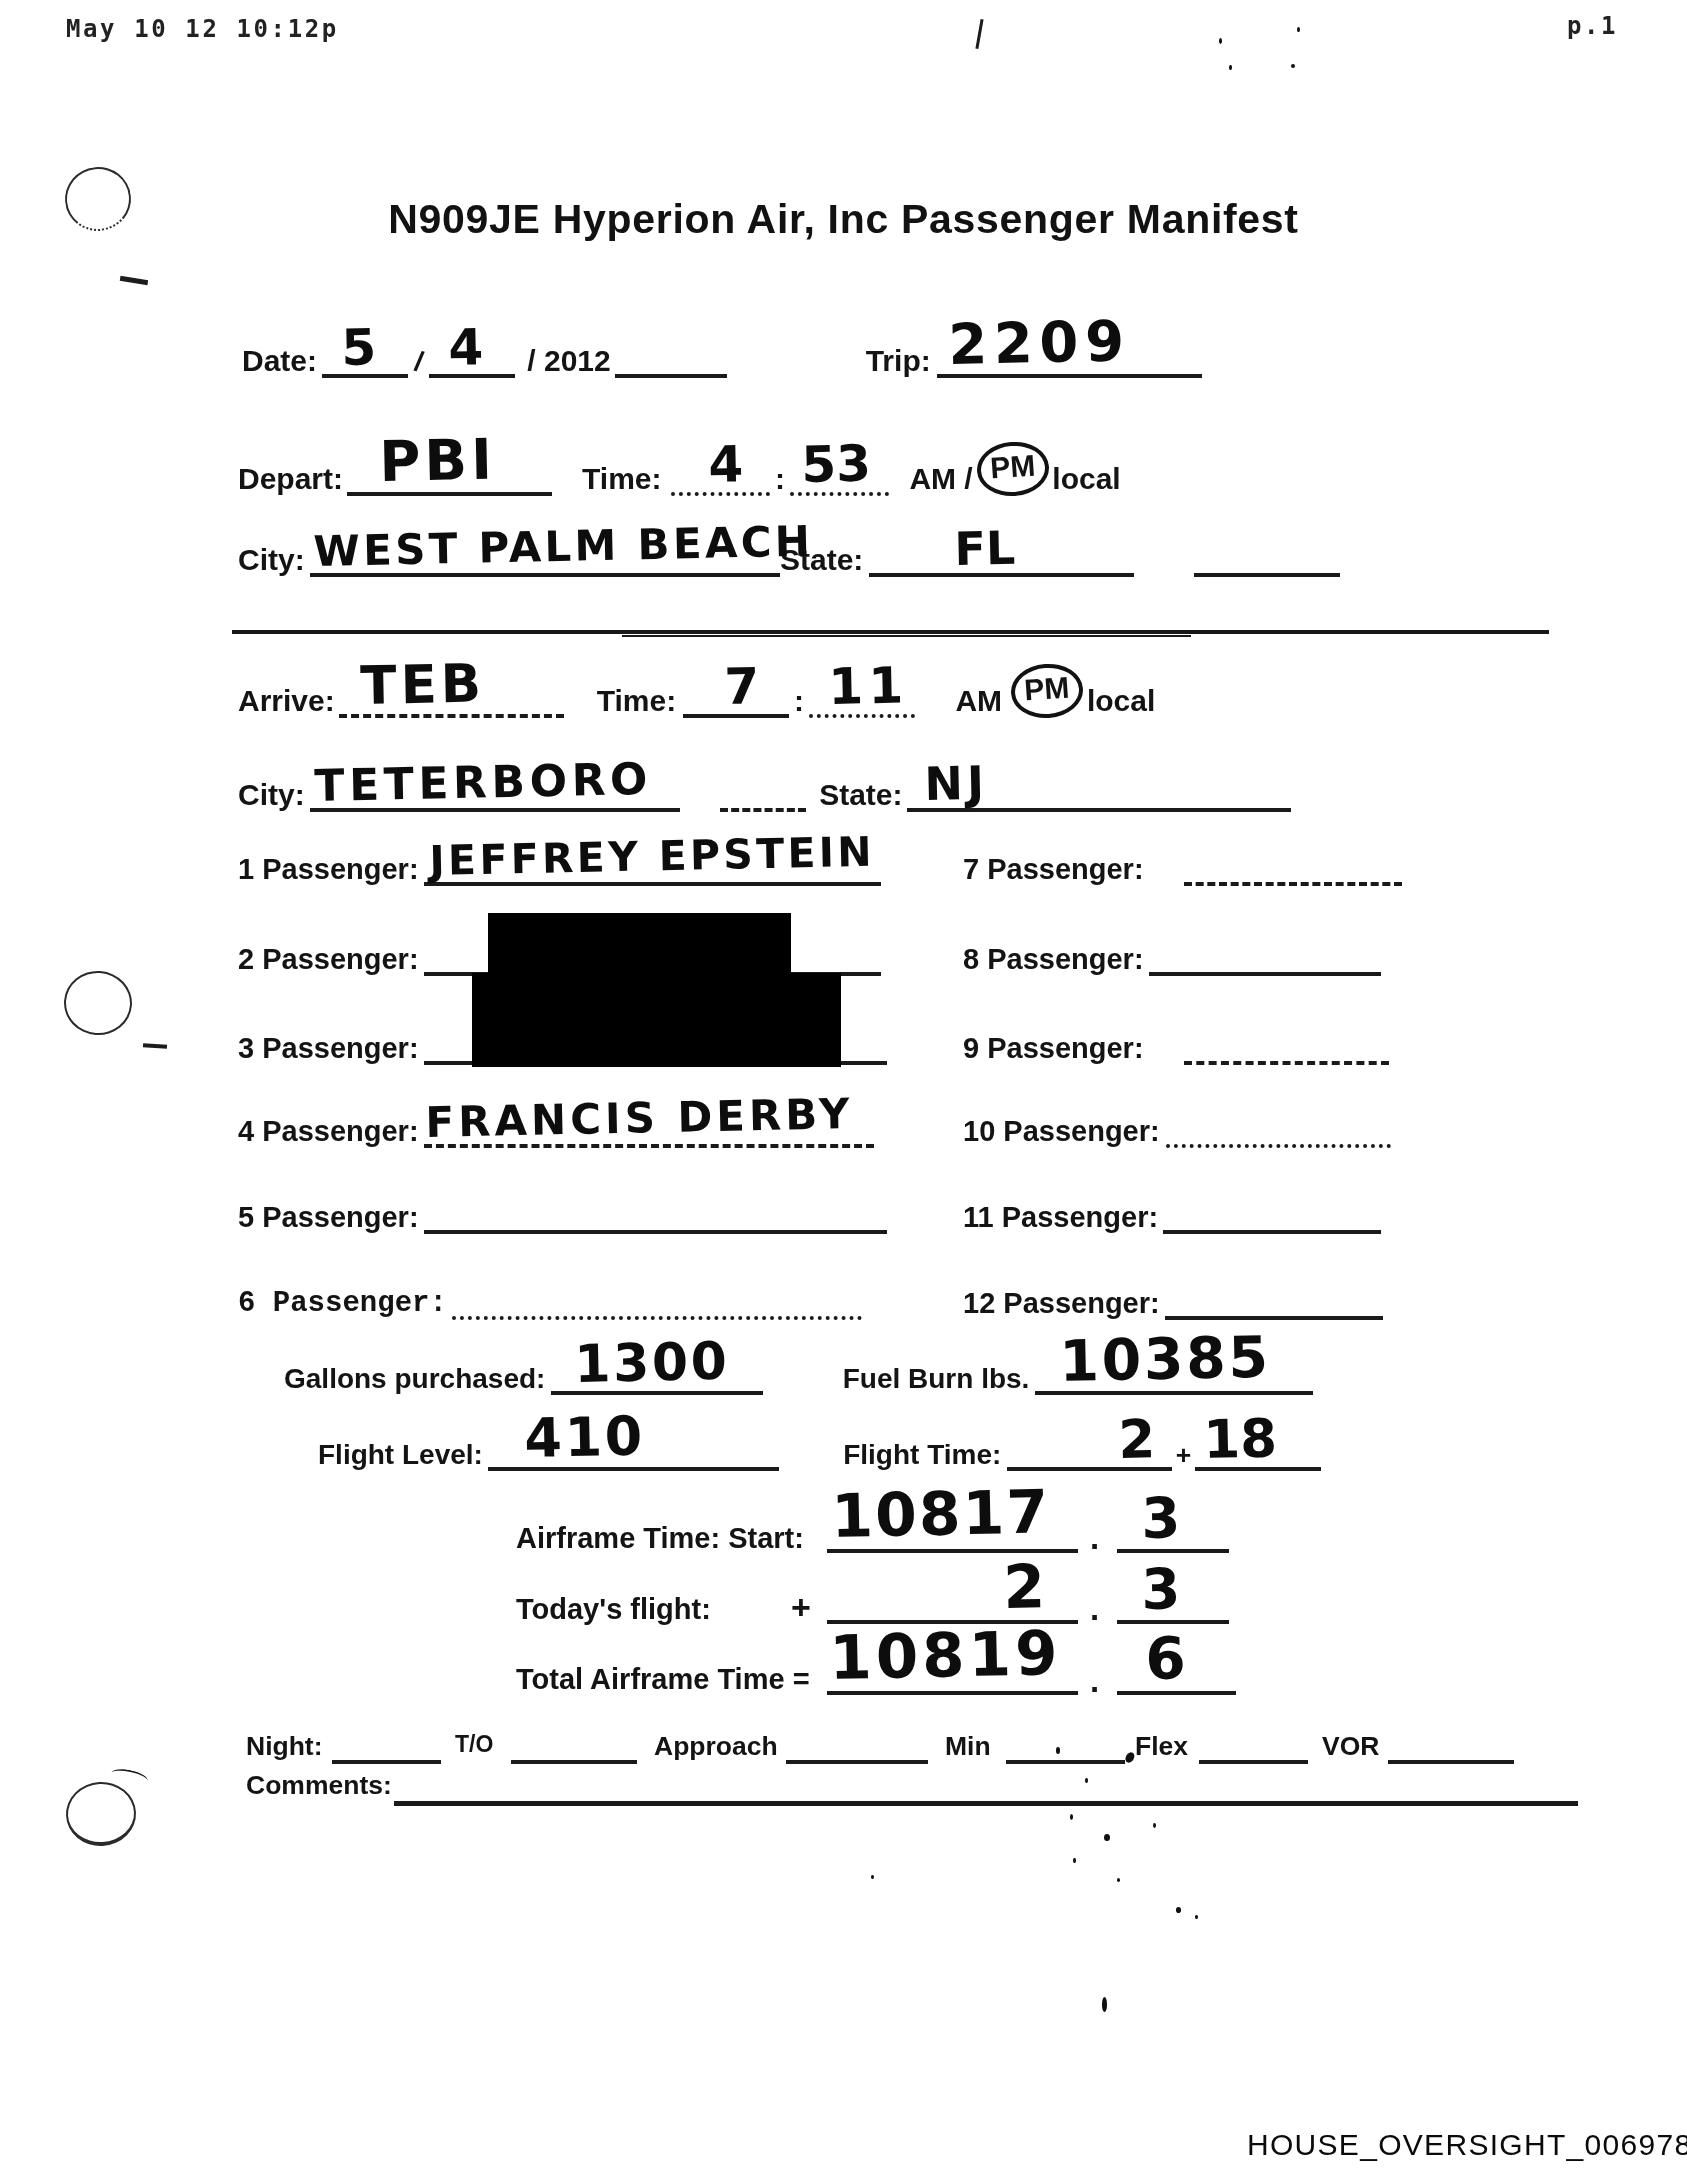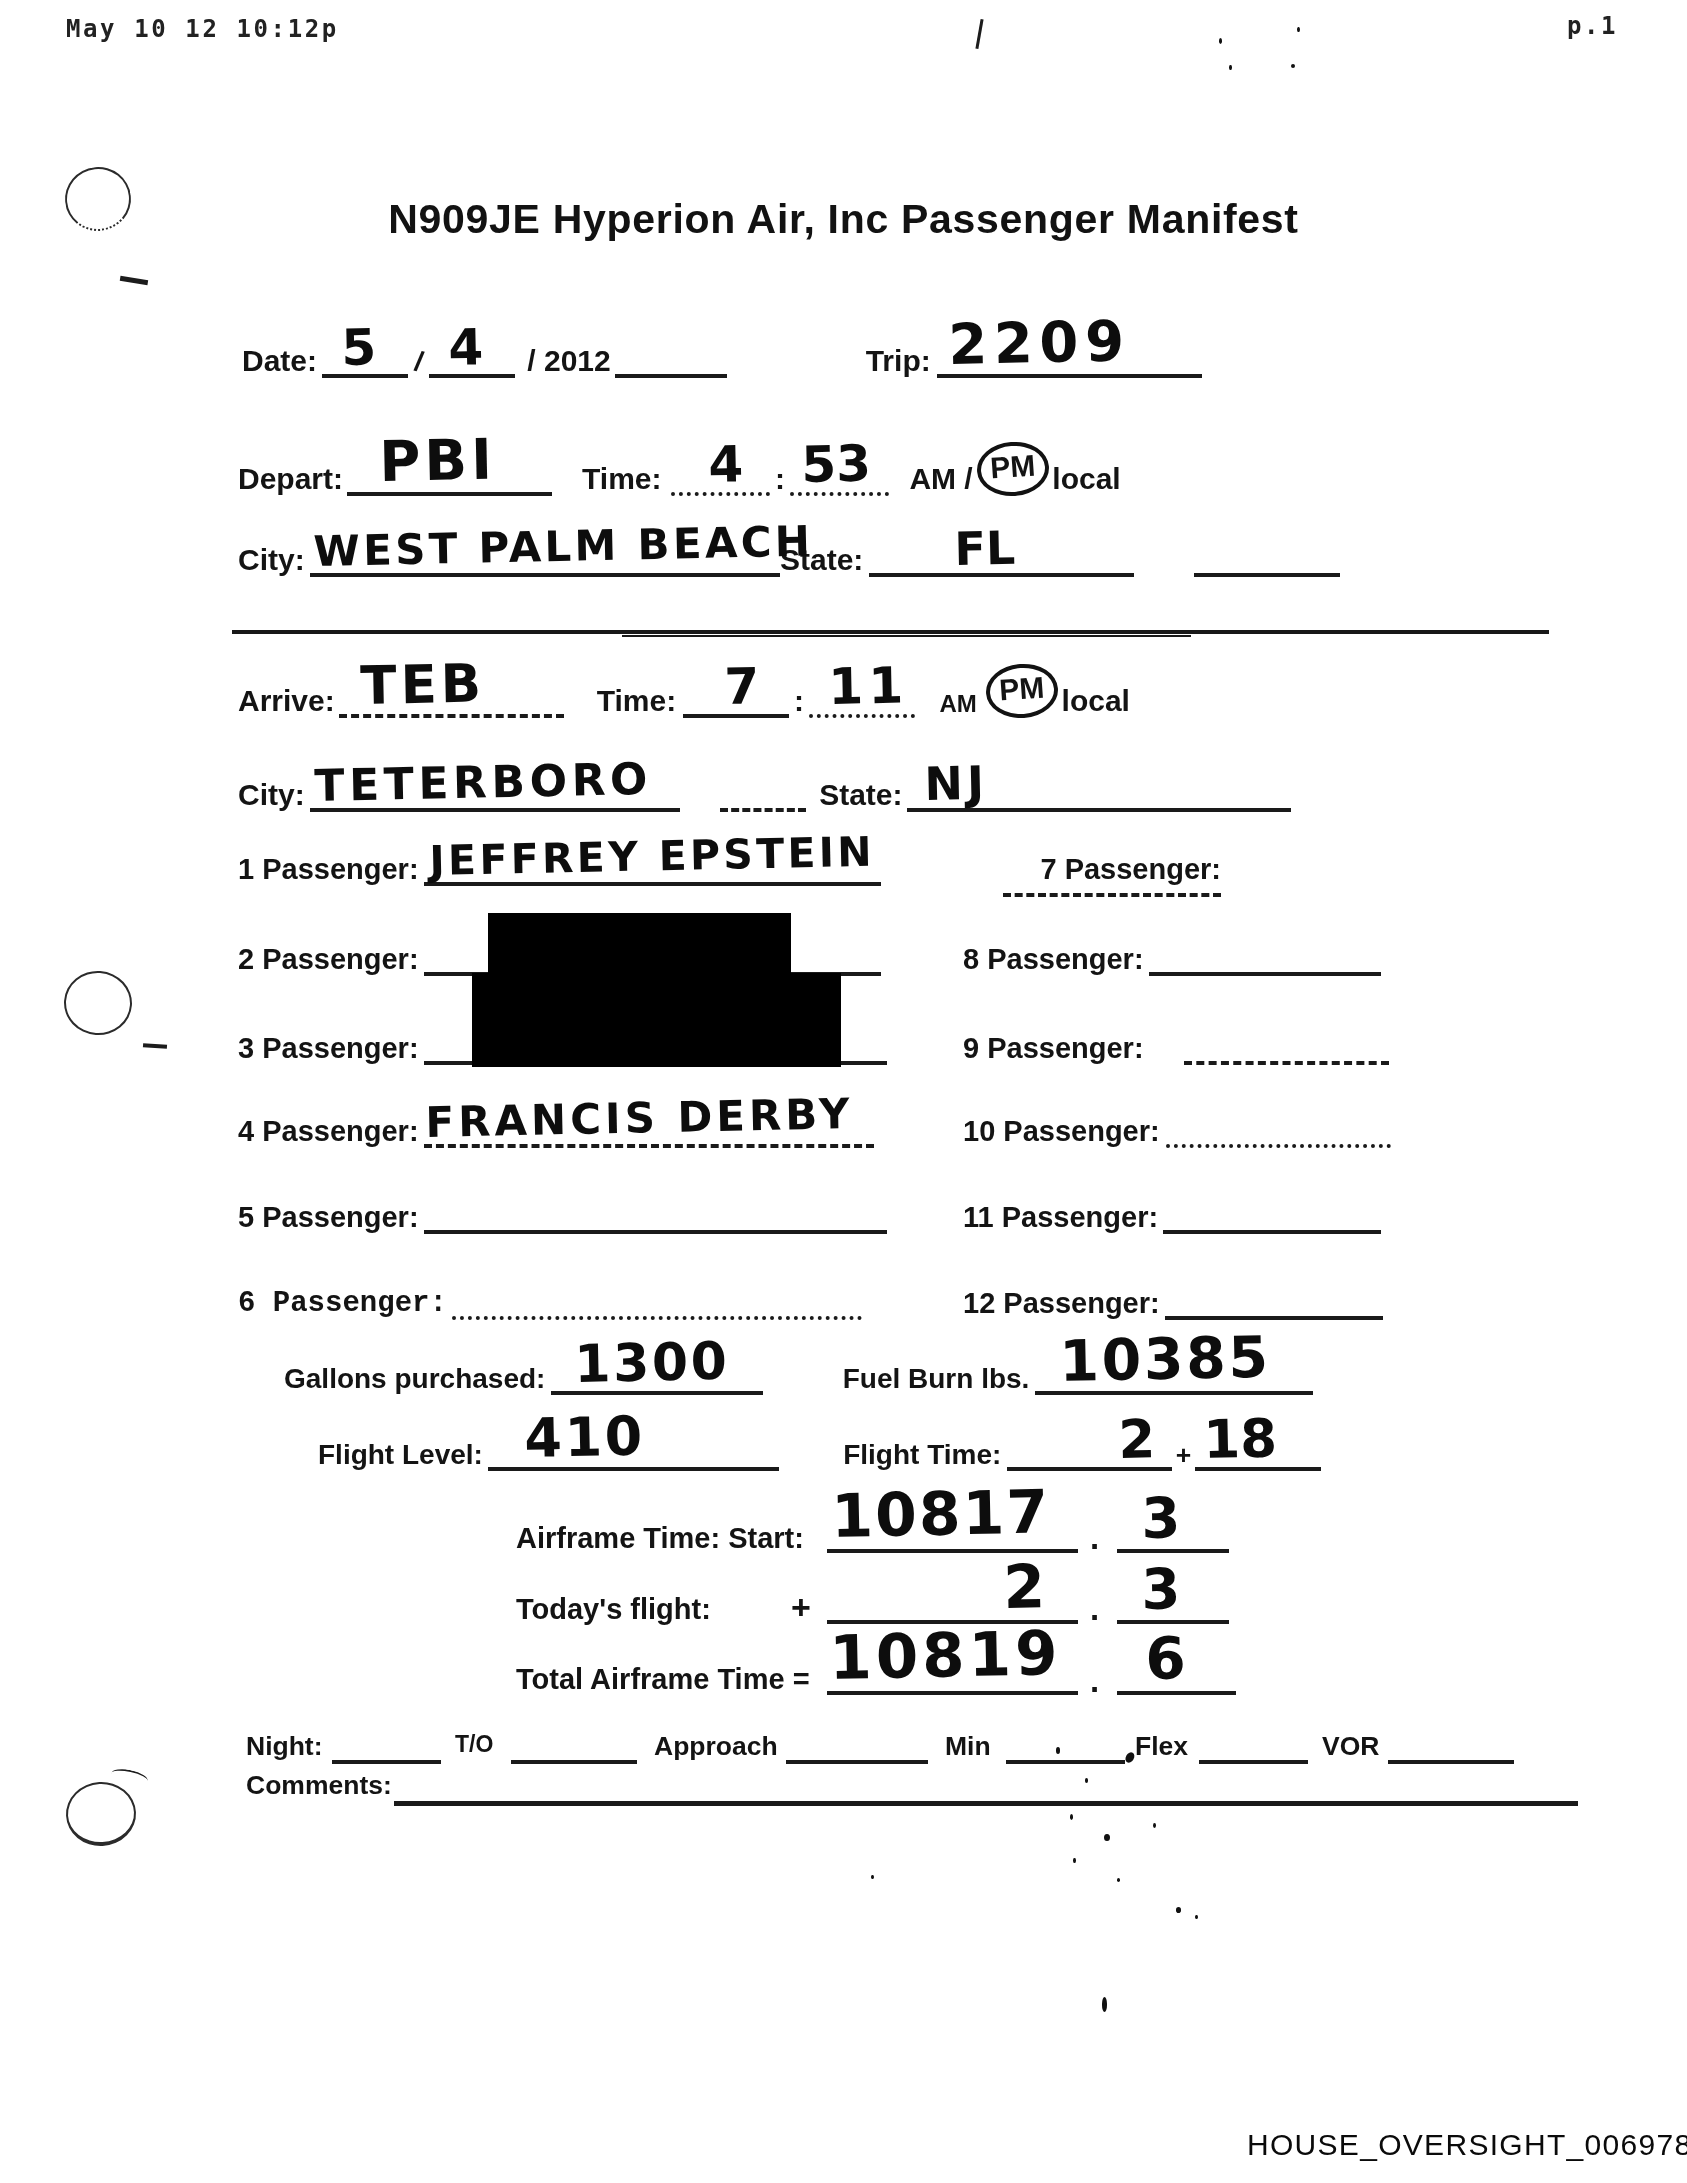--- a/index.html
+++ b/index.html
@@ -110,21 +110,21 @@
       <span class="hand" style="font-size:53px; left:22.5px; letter-spacing:4px;">TEB</span>
     </span>
     <span class="lbl" style="font-size:30px; margin-left:33px;">Time:</span>
     <span class="blank" style="width:106px; margin-left:6.6px;">
       <span class="hand" style="font-size:50px; left:42px;">7</span>
     </span>
     <span class="lbl" style="font-size:30px; margin:0 5.3px;">:</span>
     <span class="blank" style="width:106px; border-bottom-style:dotted;">
       <span class="hand" style="font-size:50px; left:20px; letter-spacing:5.3px;">11</span>
     </span>
-    <span class="lbl" style="font-size:24px; margin-left:24px;">AM</span>
+    <span class="lbl" style="font-size:30px; margin-left:40px;">AM</span>
     <span class="pm-circle" style="margin-left:9.3px;">
       <span class="lbl" style="font-size:30px;">PM</span>
     </span>
     <span class="lbl" style="font-size:30px;">local</span>
   </div>
 
   <div class="row" style="left:238px; top:778px;">
     <span class="lbl" style="font-size:30px;">City:</span>
     <span class="blank" style="width:370px; margin-left:5.3px;">
       <span class="hand" style="font-size:44px; left:5.3px; letter-spacing:4.6px;">TETERBORO</span>
@@ -166,21 +166,21 @@
       <span class="hand" style="font-size:41px; left:6.6px;"></span>
     </span>
   </div>
   <div class="row" style="left:238px; top:1287px;">
     <span class="lbl" style="font-size:29px;font-family:Liberation Mono, monospace;">6 Passenger:</span>
     <span class="blank" style="width:410px; margin-left:5.3px; border-bottom-style:dotted;">
       <span class="hand" style="font-size:41px; left:6.6px;"></span>
     </span>
   </div>
 
-  <div class="row" style="left:963px; top:853px;flex-direction:column;">
+  <div class="row" style="left:963px; top:853px;">
     <span class="lbl" style="font-size:29px;">7 Passenger:</span>
     <span class="blank" style="width:218px; margin-left:40px; border-bottom-style:dashed;"></span>
   </div>
   <div class="row" style="left:963px; top:943px;">
     <span class="lbl" style="font-size:29px;">8 Passenger:</span>
     <span class="blank" style="width:232px; margin-left:5.3px;"></span>
   </div>
   <div class="row" style="left:963px; top:1032px;">
     <span class="lbl" style="font-size:29px;">9 Passenger:</span>
     <span class="blank" style="width:205px; margin-left:40px; border-bottom-style:dashed;"></span>

